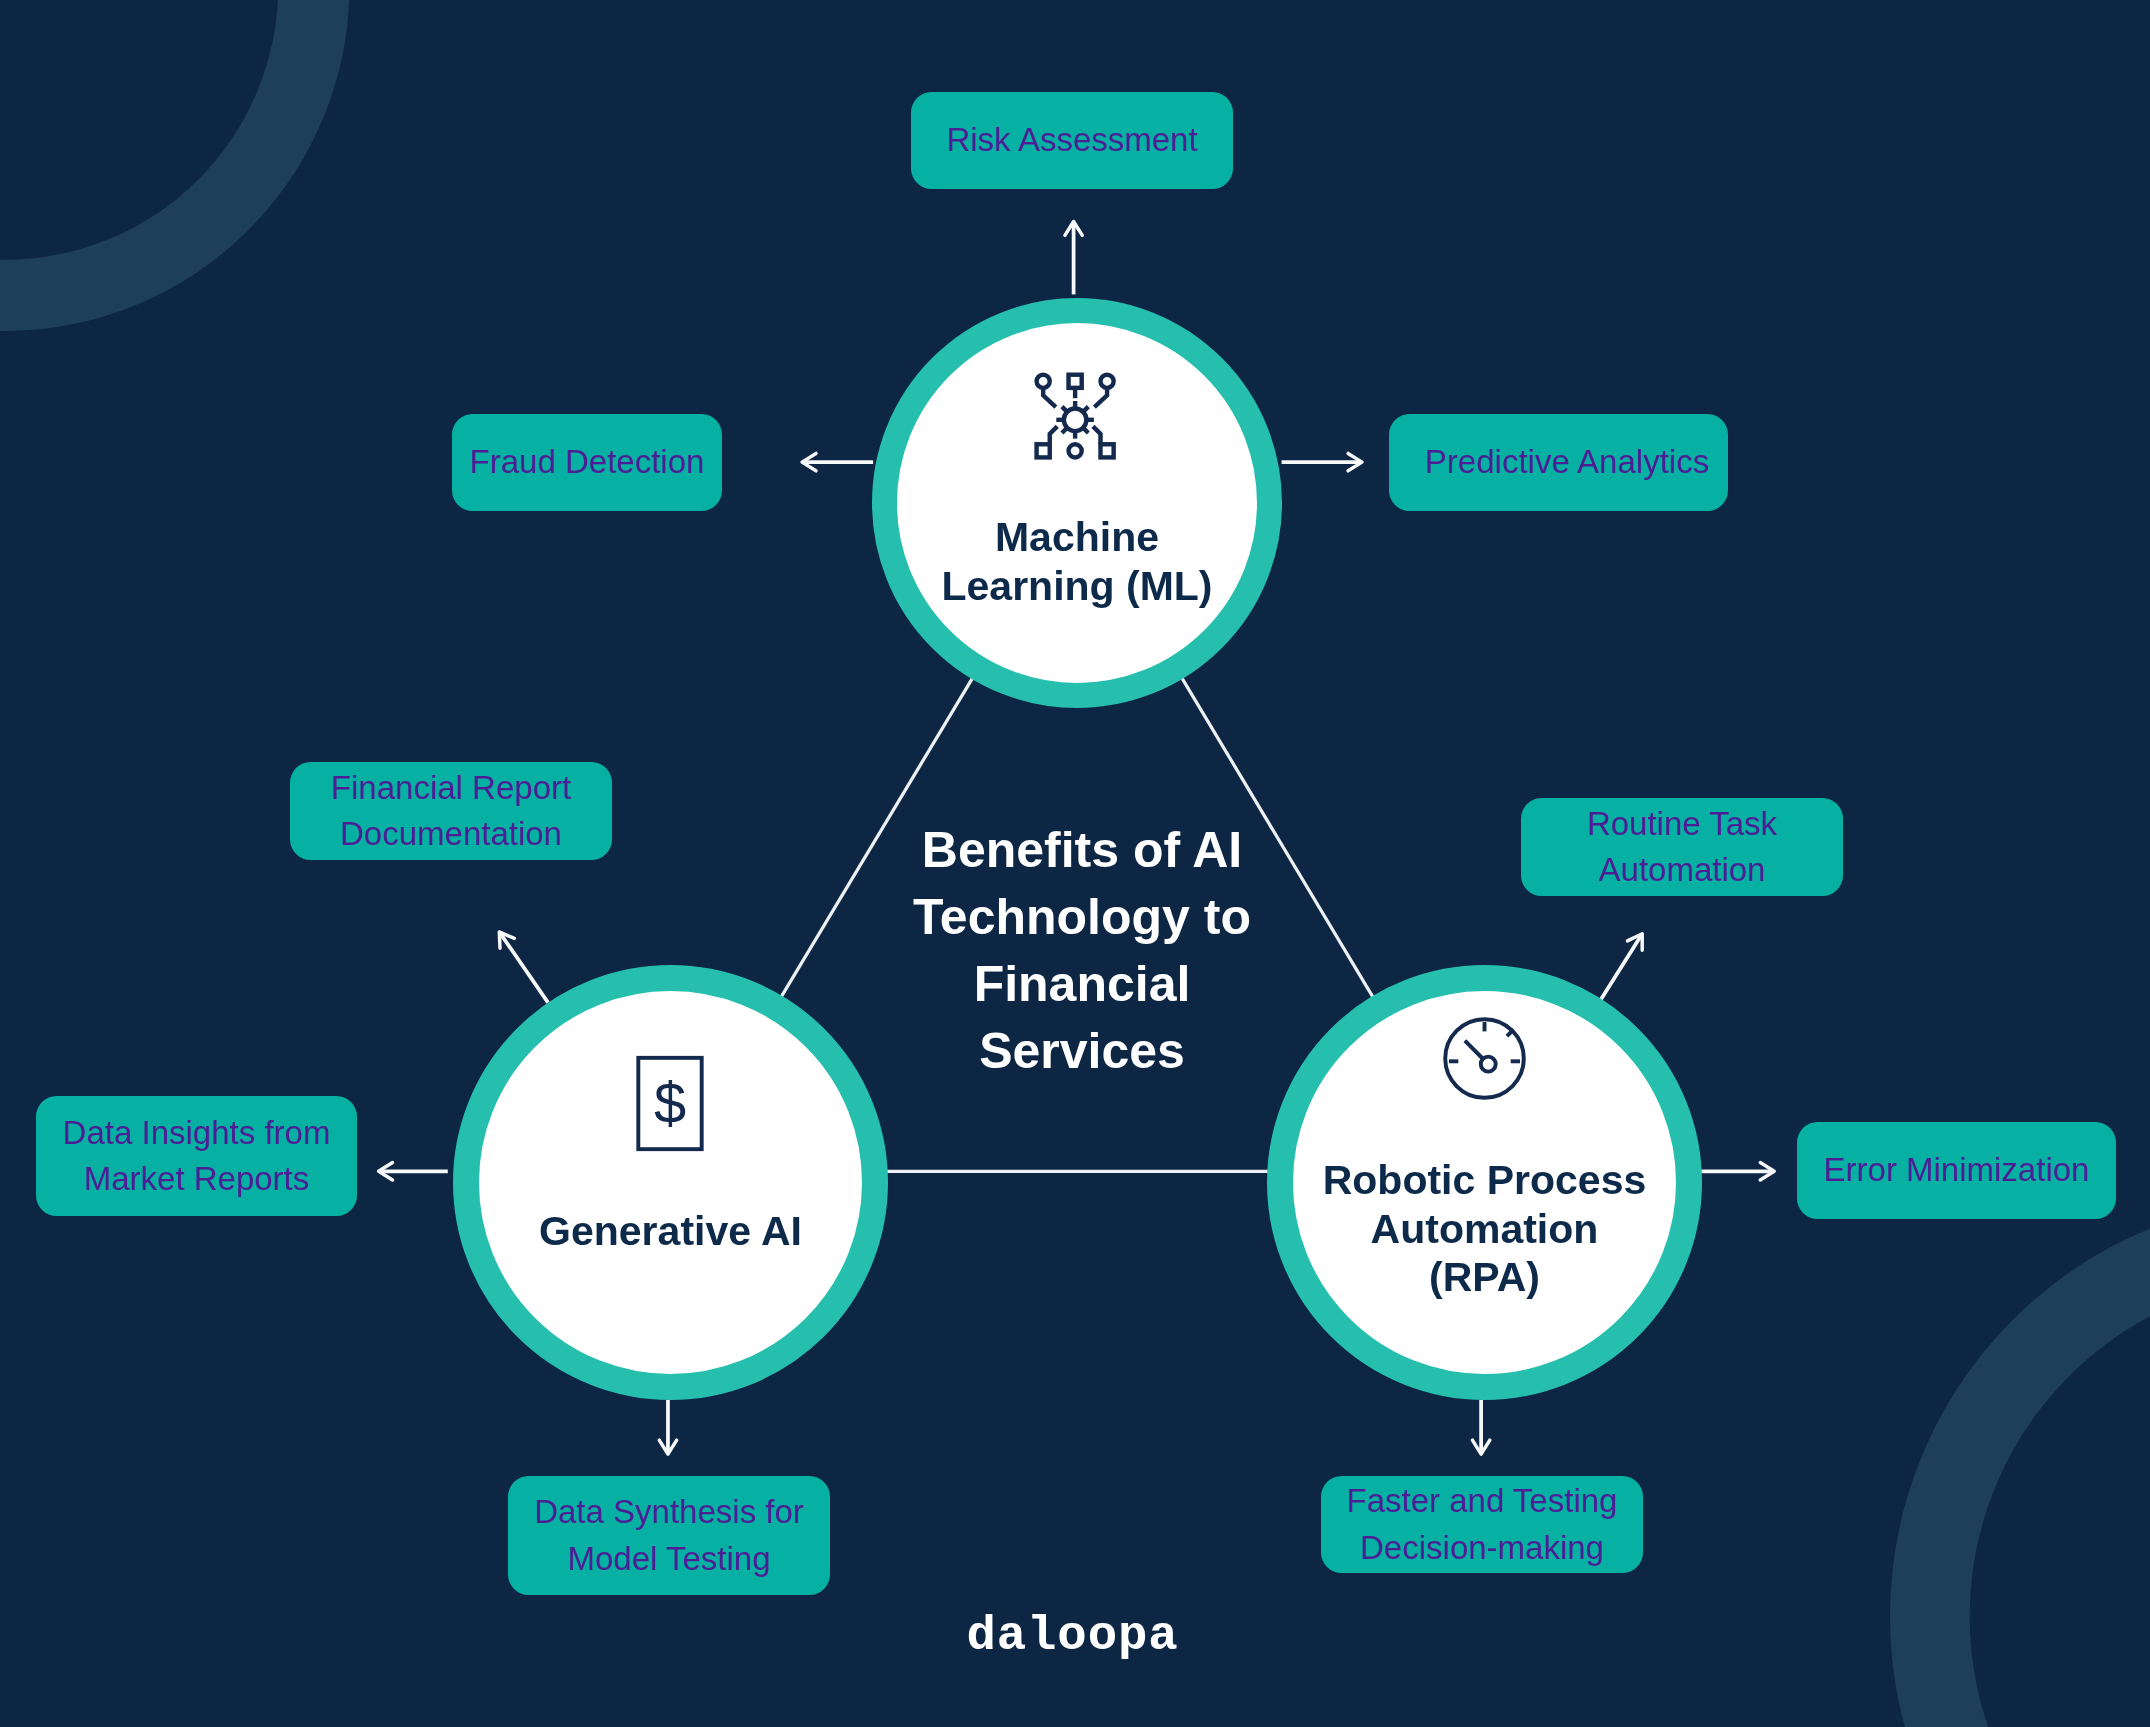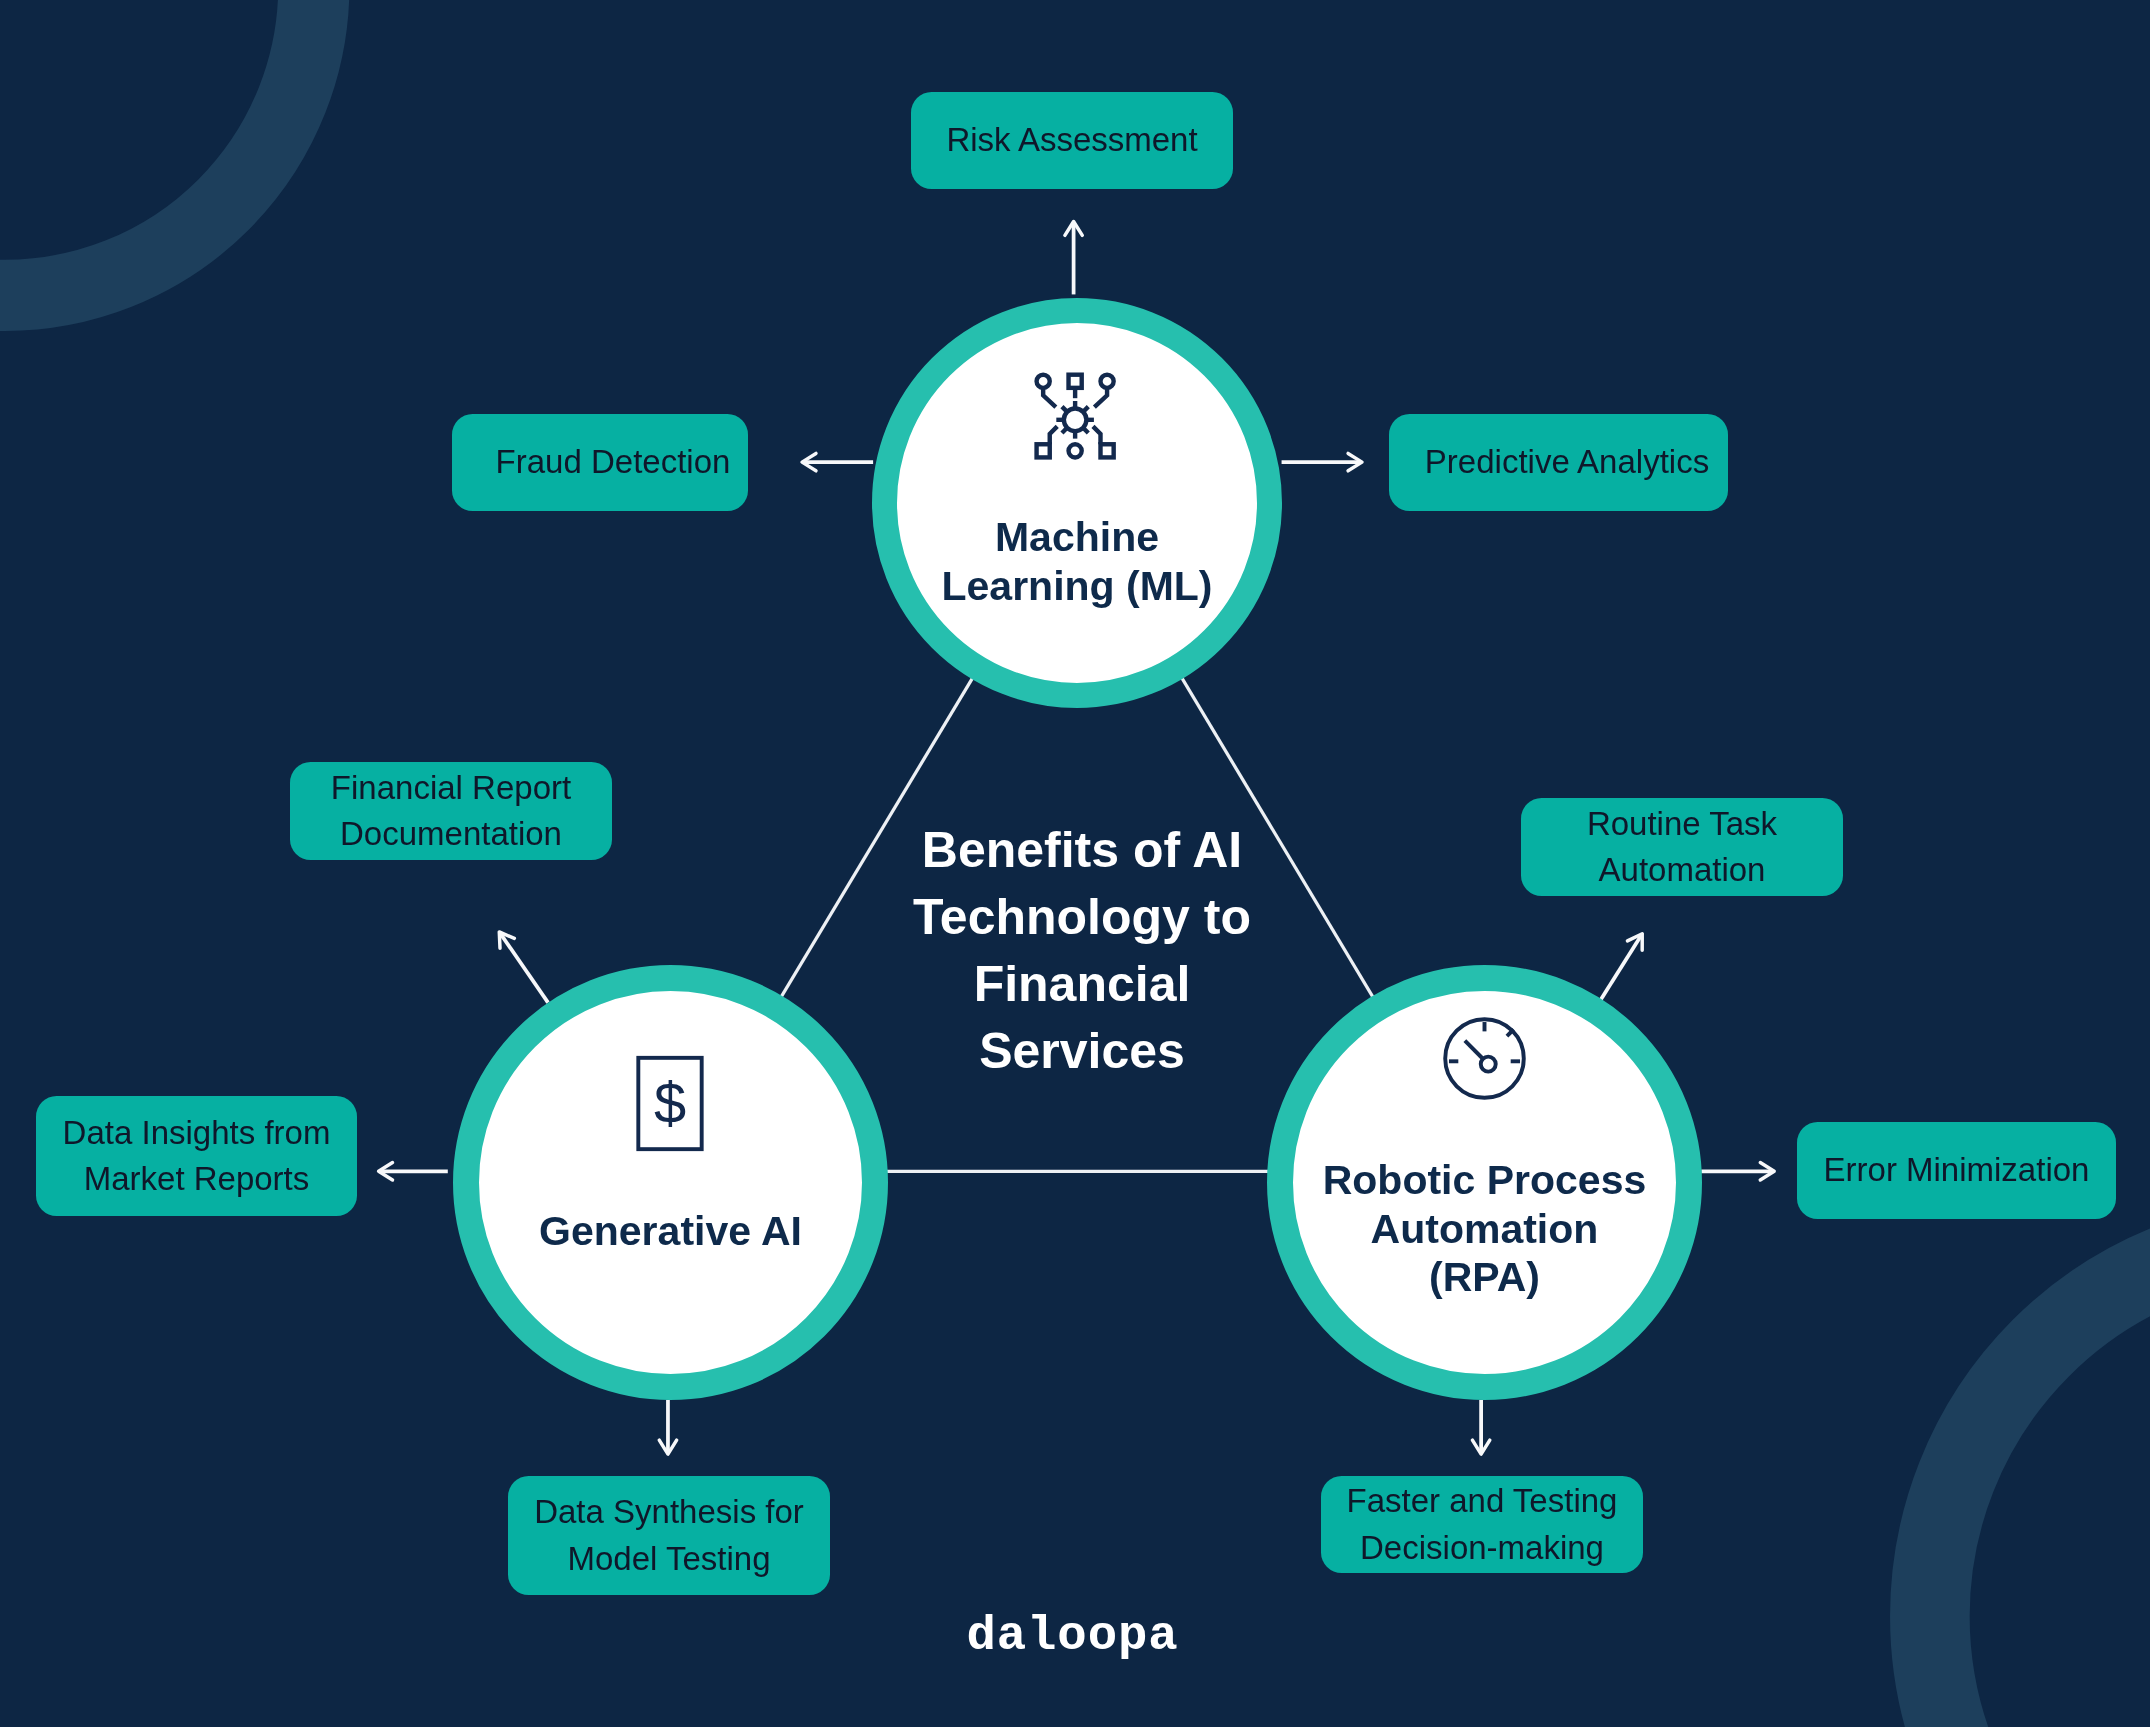--- a/index.html
+++ b/index.html
@@ -19,21 +19,21 @@
   }
   .node-inner{display:flex;flex-direction:column;align-items:center;gap:38px;}
   .node-label{text-align:center;color:#0e2a4b;font-weight:700;font-size:41px;line-height:1.18;}
   .nline{white-space:nowrap;}
   .nicon{stroke:#13294d;fill:none;stroke-width:4.7px;}
   .nicon45{stroke:#13294d;fill:none;stroke-width:4.2px;}
   .glyph{fill:#13294d;stroke:none;font-size:62px;font-weight:400;font-family:"Liberation Sans",sans-serif;}
   .chip{
     position:absolute;z-index:3;background:#06b0a2;border-radius:20.6px;
     display:flex;flex-direction:column;align-items:center;justify-content:center;
-    color:#0f172a;font-size:33px;font-weight:500;line-height:1.4;text-align:center;
+    color:#4c1d95;font-size:33px;font-weight:500;line-height:1.4;text-align:center;
   }
   .cline{white-space:nowrap;}
   .title{
     position:absolute;z-index:3;left:843px;top:817px;width:478px;
     text-align:center;color:#ffffff;font-weight:700;font-size:50px;line-height:67px;
   }
   .tline{white-space:nowrap;}
   .logo{
     position:absolute;z-index:3;left:885px;top:1608px;width:375px;
     text-align:center;color:#ffffff;font-weight:700;font-size:49px;letter-spacing:0.9px;
@@ -134,21 +134,21 @@
         <div class="nline">(RPA)</div>
       </div>
     </div>
   </div>
 
   <div class="chip" style="left:911px;top:92px;width:322px;height:97px;">
     <div class="cline">Risk Assessment</div>
     <div class="cline"></div>
   </div>
 
-  <div class="chip" style="left:452px;top:414px;width:270px;height:97px;padding-left:26px;">
+  <div class="chip" style="left:452px;top:414px;width:270px;height:97px;">
     <div class="cline">Fraud Detection</div>
     <div class="cline"></div>
   </div>
 
   <div class="chip" style="left:1389px;top:414px;width:322px;height:97px;padding-left:17px;">
     <div class="cline">Predictive Analytics</div>
     <div class="cline"></div>
   </div>
 
   <div class="chip" style="left:290px;top:762px;width:322px;height:98px;">

